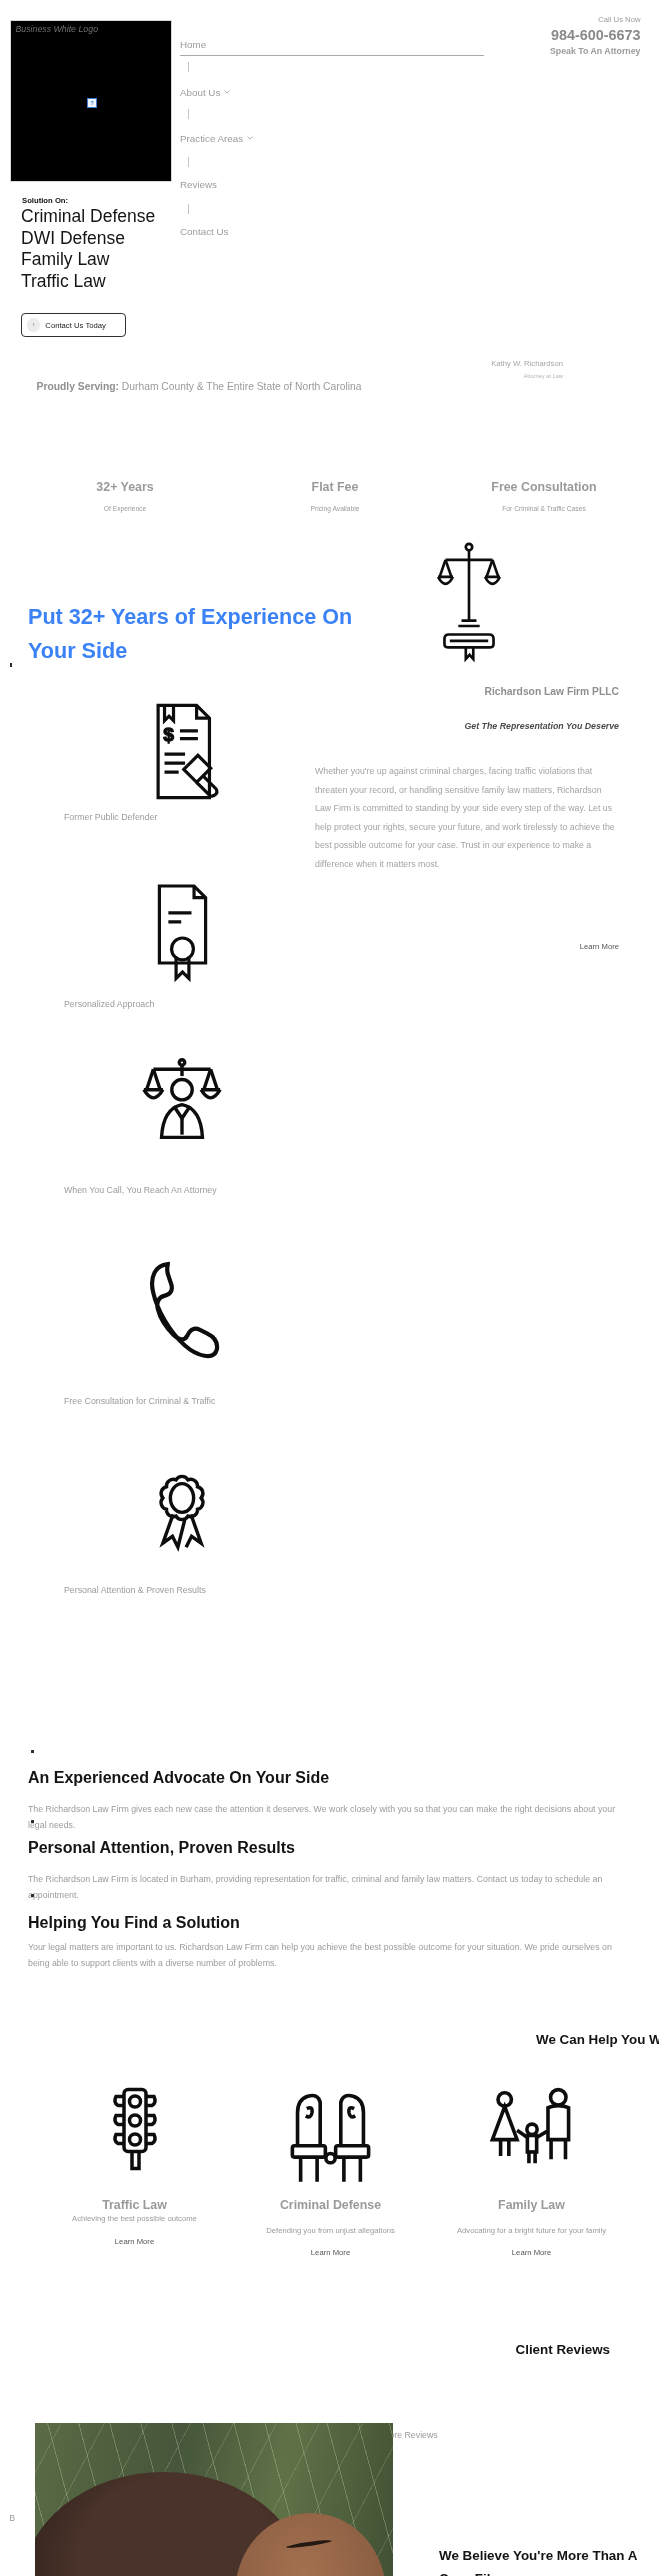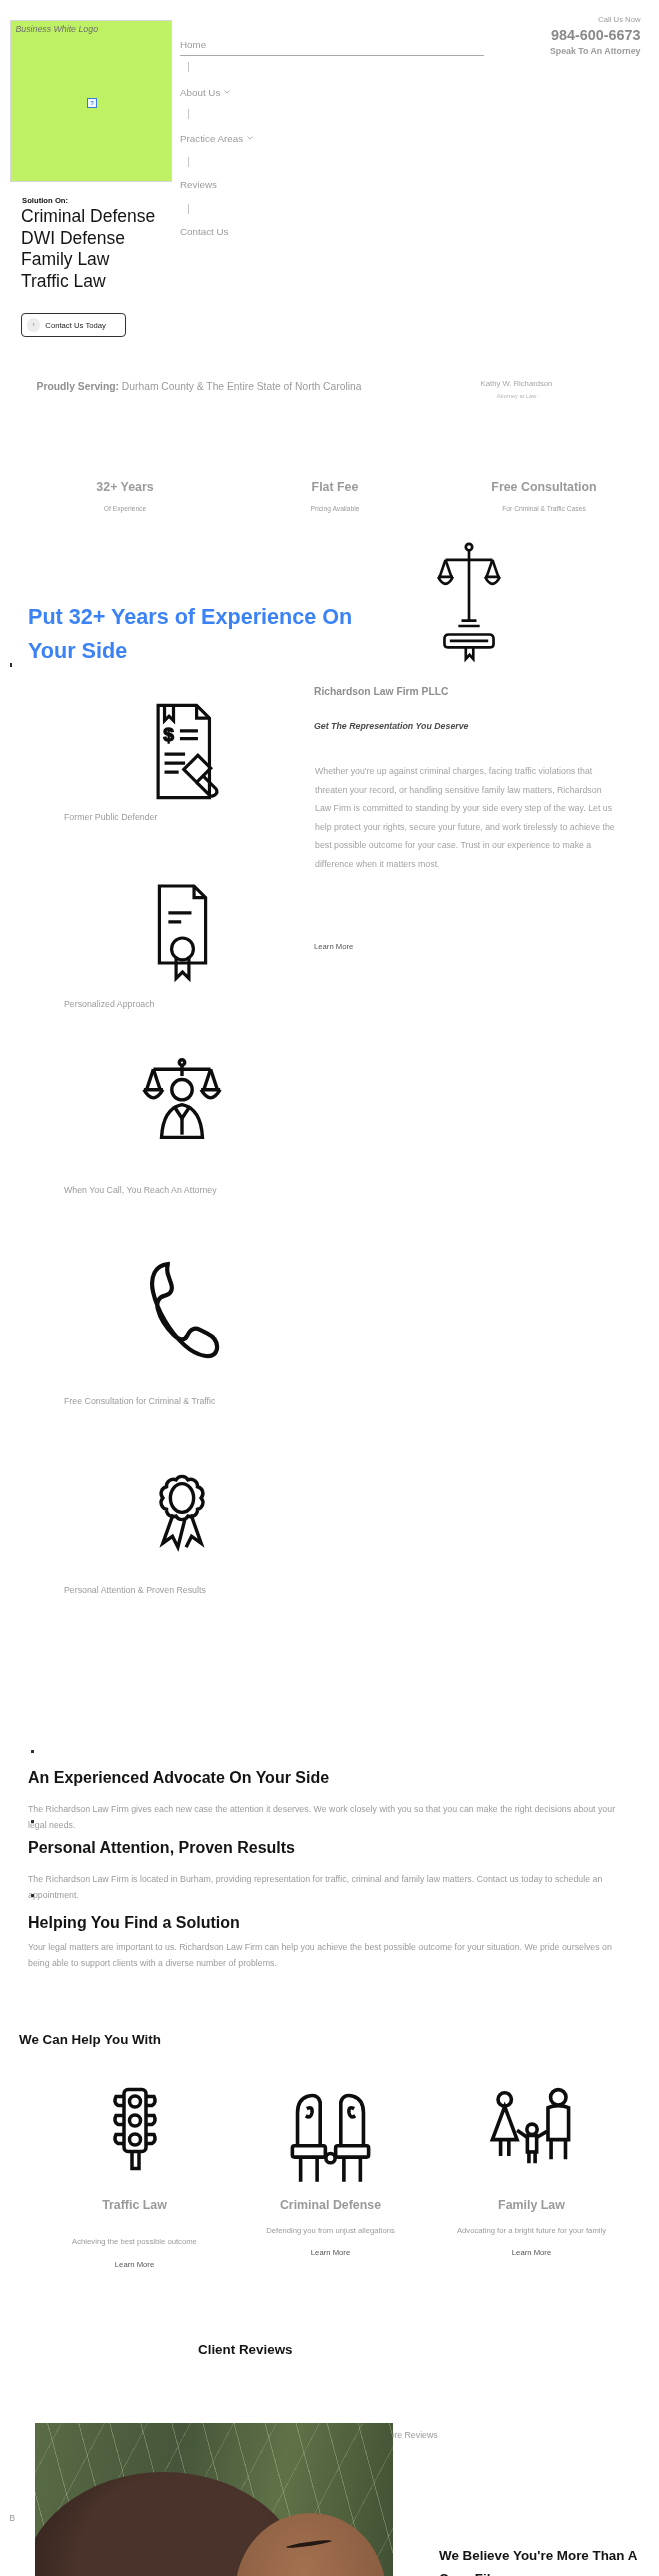--- a/index.html
+++ b/index.html
@@ -1,23 +1,23 @@
 <!DOCTYPE html>
 <html style="font-size:8.2px"><head>
 <meta charset="utf-8">
 <style>
   html,body{margin:0;padding:0;background:#fff;}
   .page{position:relative;width:659px;height:3888px;background:#fff;overflow:hidden;
         font-family:"Liberation Sans","DejaVu Sans",sans-serif;color:#141414;}
   .abs{position:absolute;}
-  .center{text-align:left;}
+  .center{text-align:right;}
   svg{display:block;}
 
   
-  .logo-box{border:0.5px solid #d8d8d8;background:#bef264;}
+  .logo-box{border:0.5px solid #d8d8d8;background:#000000;}
   .logo-alt{font-style:italic;color:#6f6f6f;font-size:8.8px;padding:3.1px 4.1px;}
   .broken-img{border:0.5px solid #3b7bd4;background:#eef4fb;color:#3b7bd4;
               font-size:5.2px;font-weight:bold;display:flex;align-items:center;justify-content:center;}
   .call-block{text-align:right;line-height:1.1;}
   .call-line{font-size:7.7px;color:#9b9b9b;}
   .call-phone{font-size:14.4px;font-weight:bold;color:#8a8a8a;margin:4.1px 0 3.1px;}
   .call-speak{font-size:8.8px;font-weight:bold;color:#9b9b9b;}
   .nav-item{font-size:9.8px;color:#9b9b9b;white-space:nowrap;display:flex;align-items:center;gap:4.1px;cursor:pointer;}
   .nav-rule{height:1px;background:#a9a9a9;}
   .pipe{width:1px;height:10.3px;background:#c4c4c4;}
@@ -129,21 +129,21 @@
   </div>
 
   <div class="abs cta-btn" style="left:20.6px;top:313px;">
     <span class="cta-circle">›</span>
     <span class="cta-text">Contact Us Today</span>
   </div>
 
   <div class="abs serving" style="left:20.6px;top:381px;">
     <b>Proudly Serving:</b><span> Durham County &amp; The Entire State of North Carolina</span>
   </div>
-  <div class="abs attorney-sig" style="left:470px;top:379px;">
+  <div class="abs attorney-sig" style="left:470px;top:359px;text-align:right;">
     <div class="attorney-name">Kathy W. Richardson</div>
     <div class="attorney-title">Attorney at Law</div>
   </div>
 
   <div class="abs trio" style="left:53px;top:480px;">
     <div class="trio-title">32+ Years</div>
     <div class="trio-sub">Of Experience</div>
   </div>
   <div class="abs trio" style="left:263px;top:480px;">
     <div class="trio-title">Flat Fee</div>
@@ -266,21 +266,21 @@
         <path d="M38 20 H22 Q16 32 26 38 H38"></path>
           <path d="M38 58 H22 Q16 70 26 76 H38"></path>
           <path d="M38 96 H22 Q16 108 26 114 H38"></path>
         <path d="M82 20 H98 Q104 32 94 38 H82"></path>
           <path d="M82 58 H98 Q104 70 94 76 H82"></path>
           <path d="M82 96 H98 Q104 108 94 114 H82"></path>
         <path d="M54 130 V164 H68 V130"></path>
       </svg>
     </div>
     <div class="help-title" style="margin-top:11.3px;">Traffic Law</div>
-    <div class="help-tag" style="margin-top:24px;">Achieving the best possible outcome</div>
+    <div class="help-tag" style="margin-top:1px;">Achieving the best possible outcome</div>
     <div class="learn-link" style="margin-top:11.3px;">Learn More</div>
   </div>
 
   <div class="abs help-col" style="left:243px;top:2086px;">
     <div style="display:flex;justify-content:center;">
       <svg width="103" height="101" viewBox="0 0 200 196" fill="none" stroke="#0d0d0d" stroke-width="7">
         <path d="M36 116 V52 Q36 26 56 20 Q76 14 80 32 L80 116"></path>
         <path d="M54 44 Q66 38 64 52 Q62 64 52 58"></path>
         <rect x="26" y="116" width="64" height="22" rx="4"></rect>
         <path d="M42 138 V186 M74 138 V186"></path>

